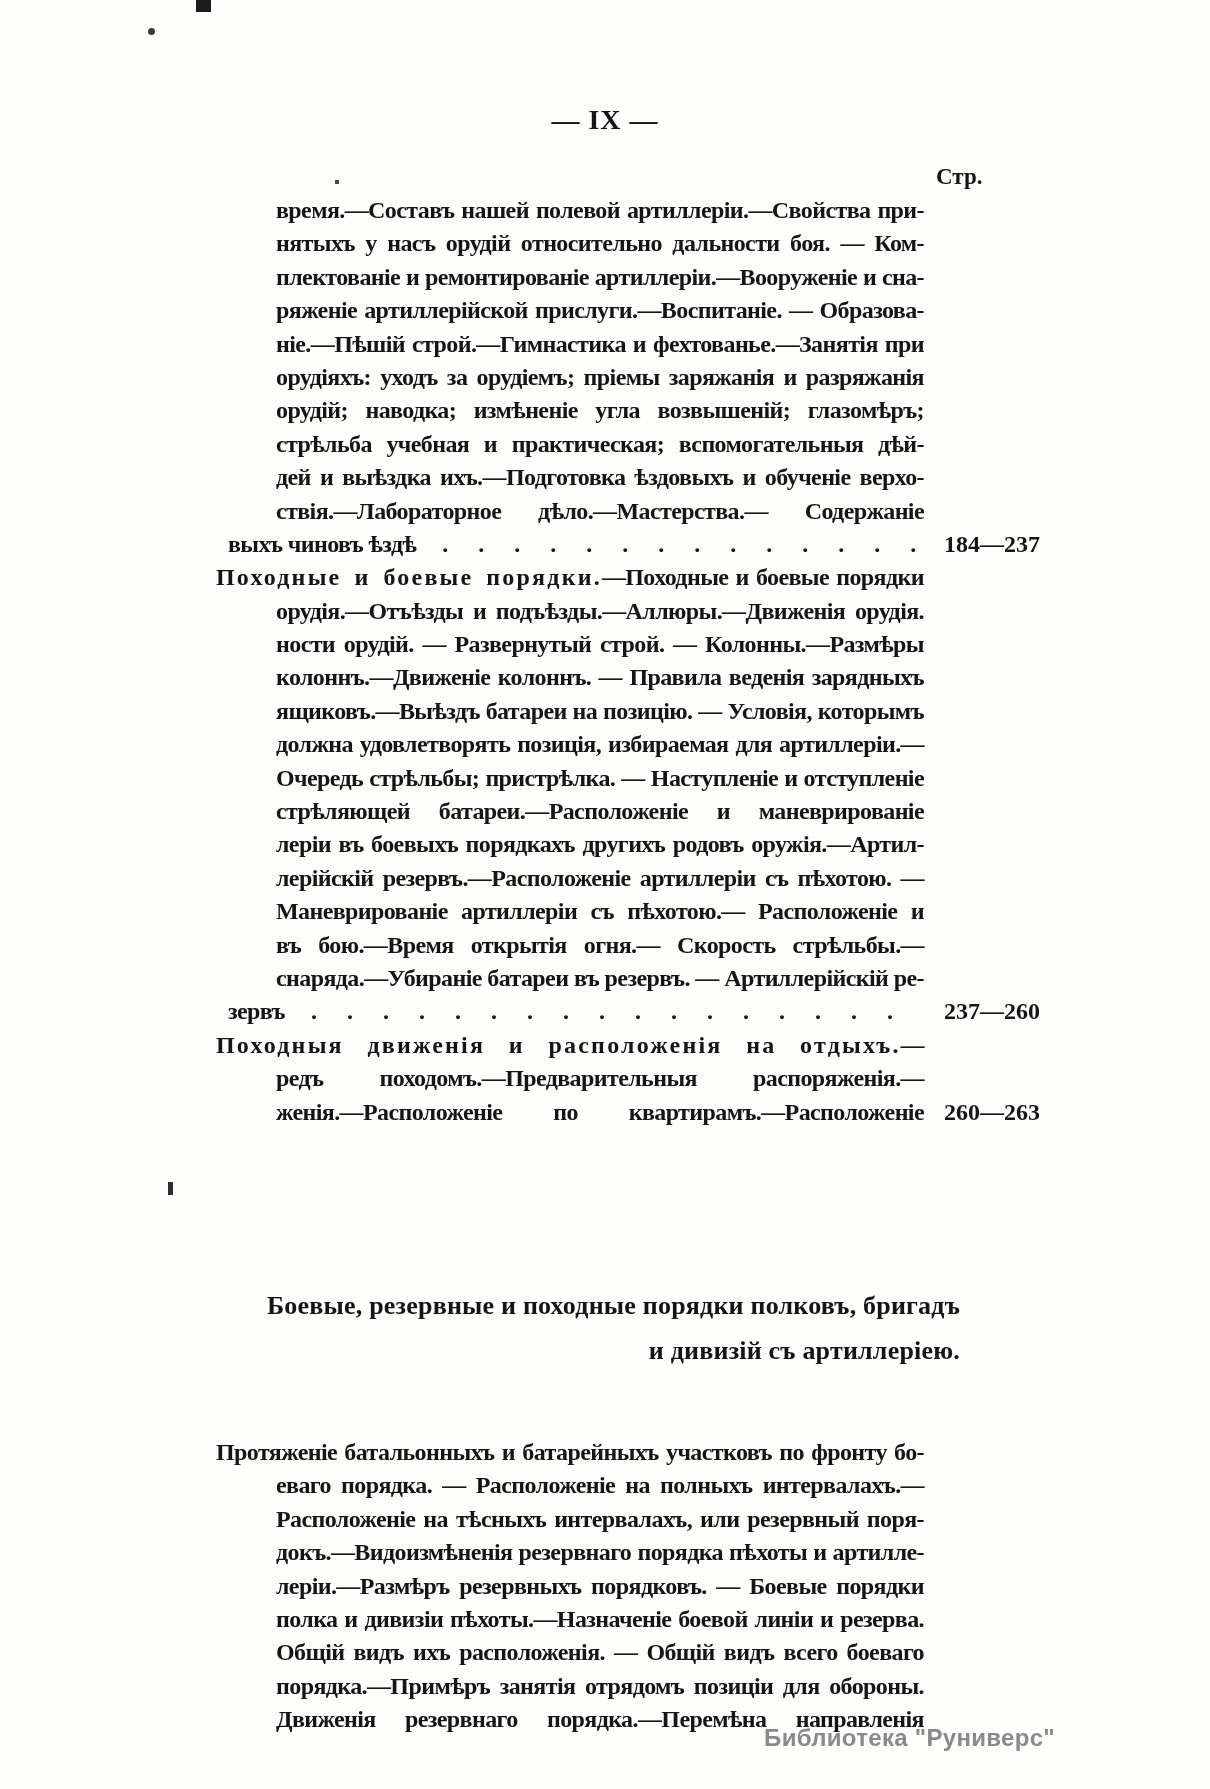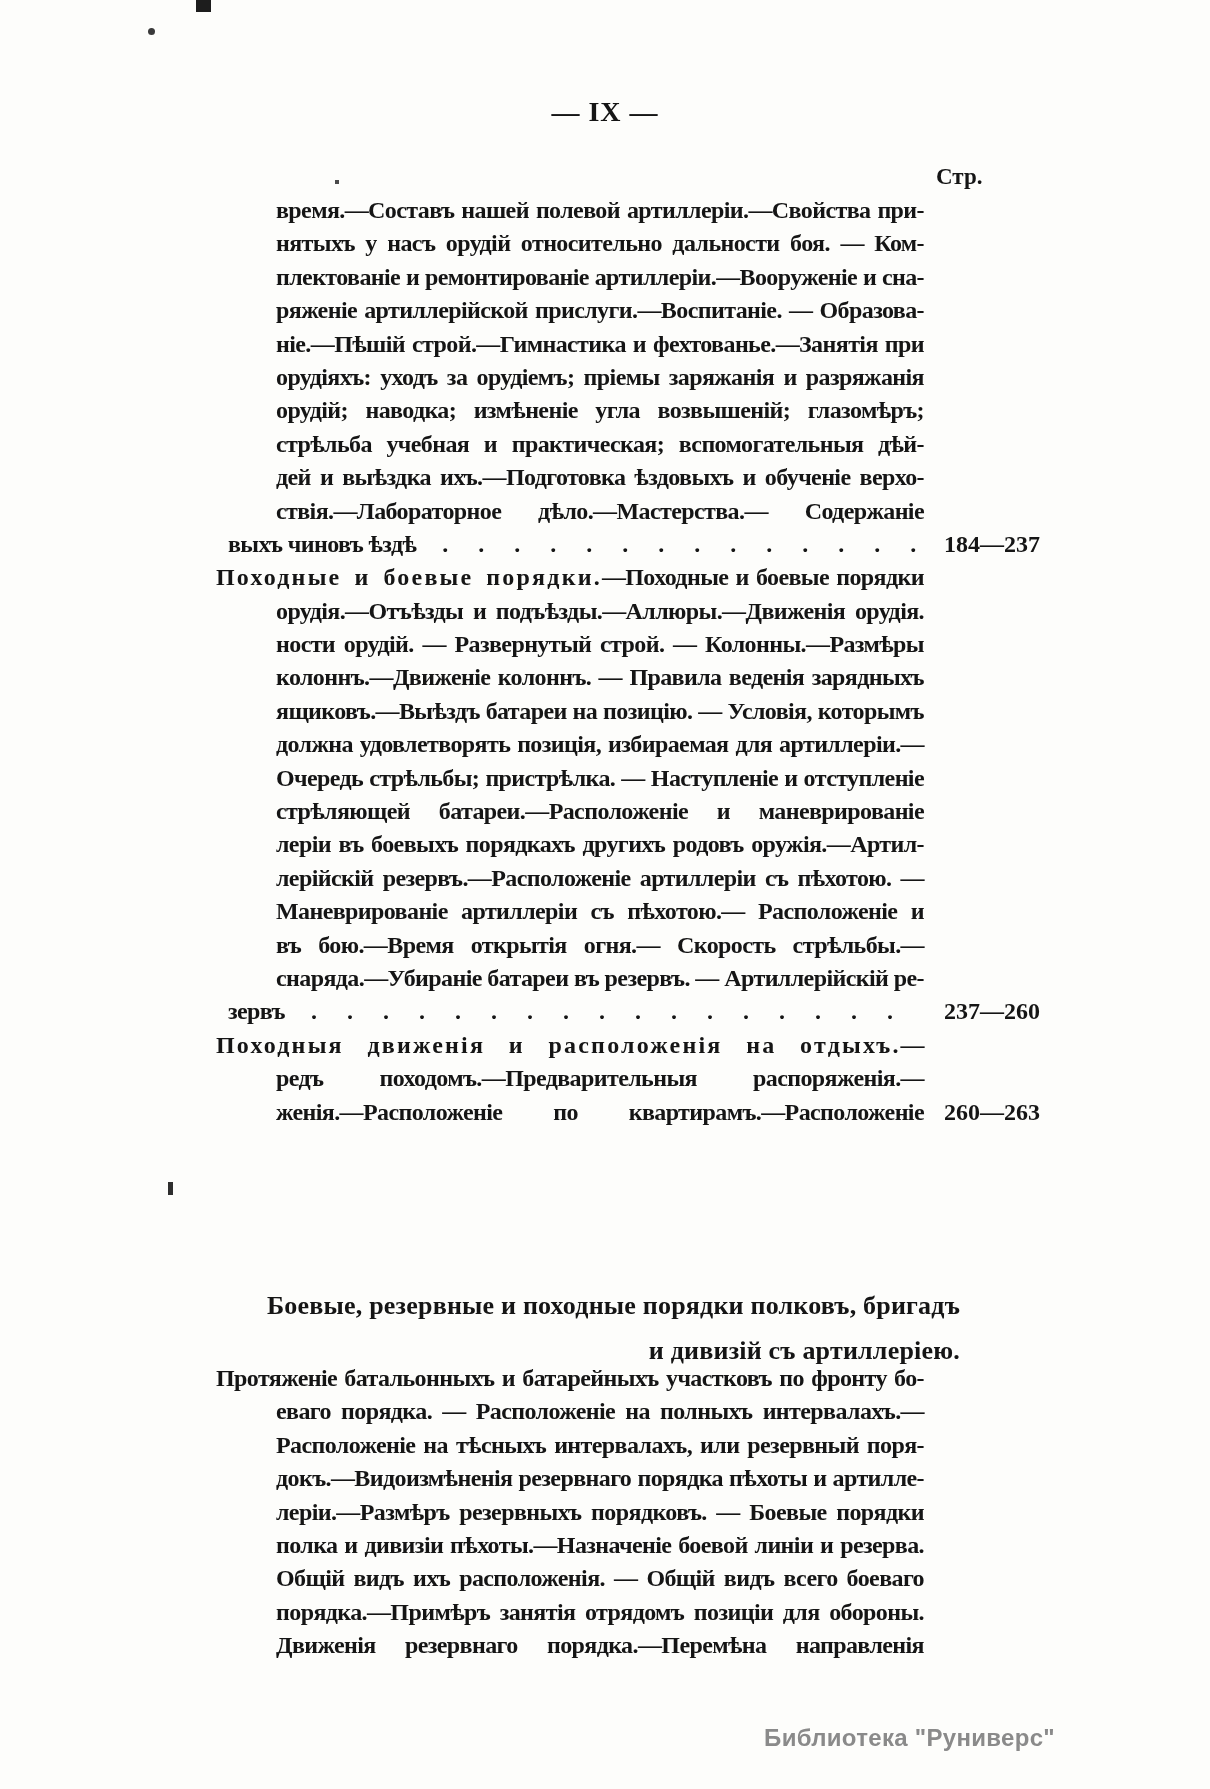--- a/index.html
+++ b/index.html
@@ -6,21 +6,21 @@
   .page{
     position:relative;
     width:1210px;height:1789px;
     background:#fdfdfb;
     font-family:"Liberation Serif", serif;
     font-weight:700;
     color:#151515;
     overflow:hidden;
   }
   .folio{
-    position:absolute;top:96px;left:0;width:1210px;
+    position:absolute;top:104px;left:0;width:1210px;
     text-align:center;font-size:28px;letter-spacing:1px;
   }
   .strlabel{
     position:absolute;top:164px;left:936px;font-size:23px;
   }
   .toc{
     position:absolute;top:194px;left:168px;width:872px;
   }
   .tl{
     position:relative;
@@ -40,21 +40,21 @@
   }
   .pg{
     position:absolute;right:0;top:0;
     letter-spacing:0;text-align:right;
   }
   .heading{
     position:absolute;top:1256px;left:190px;width:770px;
     text-align:right;font-size:26px;line-height:45px;letter-spacing:0.2px;margin-top:27px;
   }
   .para{
-    position:absolute;top:1362px;left:168px;width:872px;
+    position:absolute;top:1436px;left:168px;width:872px;
   }
   .watermark{
     position:absolute;top:1724px;right:155px;
     font-family:"Liberation Sans", sans-serif;
     font-weight:700;font-size:24px;color:#8a8a8a;letter-spacing:0.3px;
   }
   .speck{position:absolute;background:#1d1d1d;}
 </style>
 </head>
 <body>

